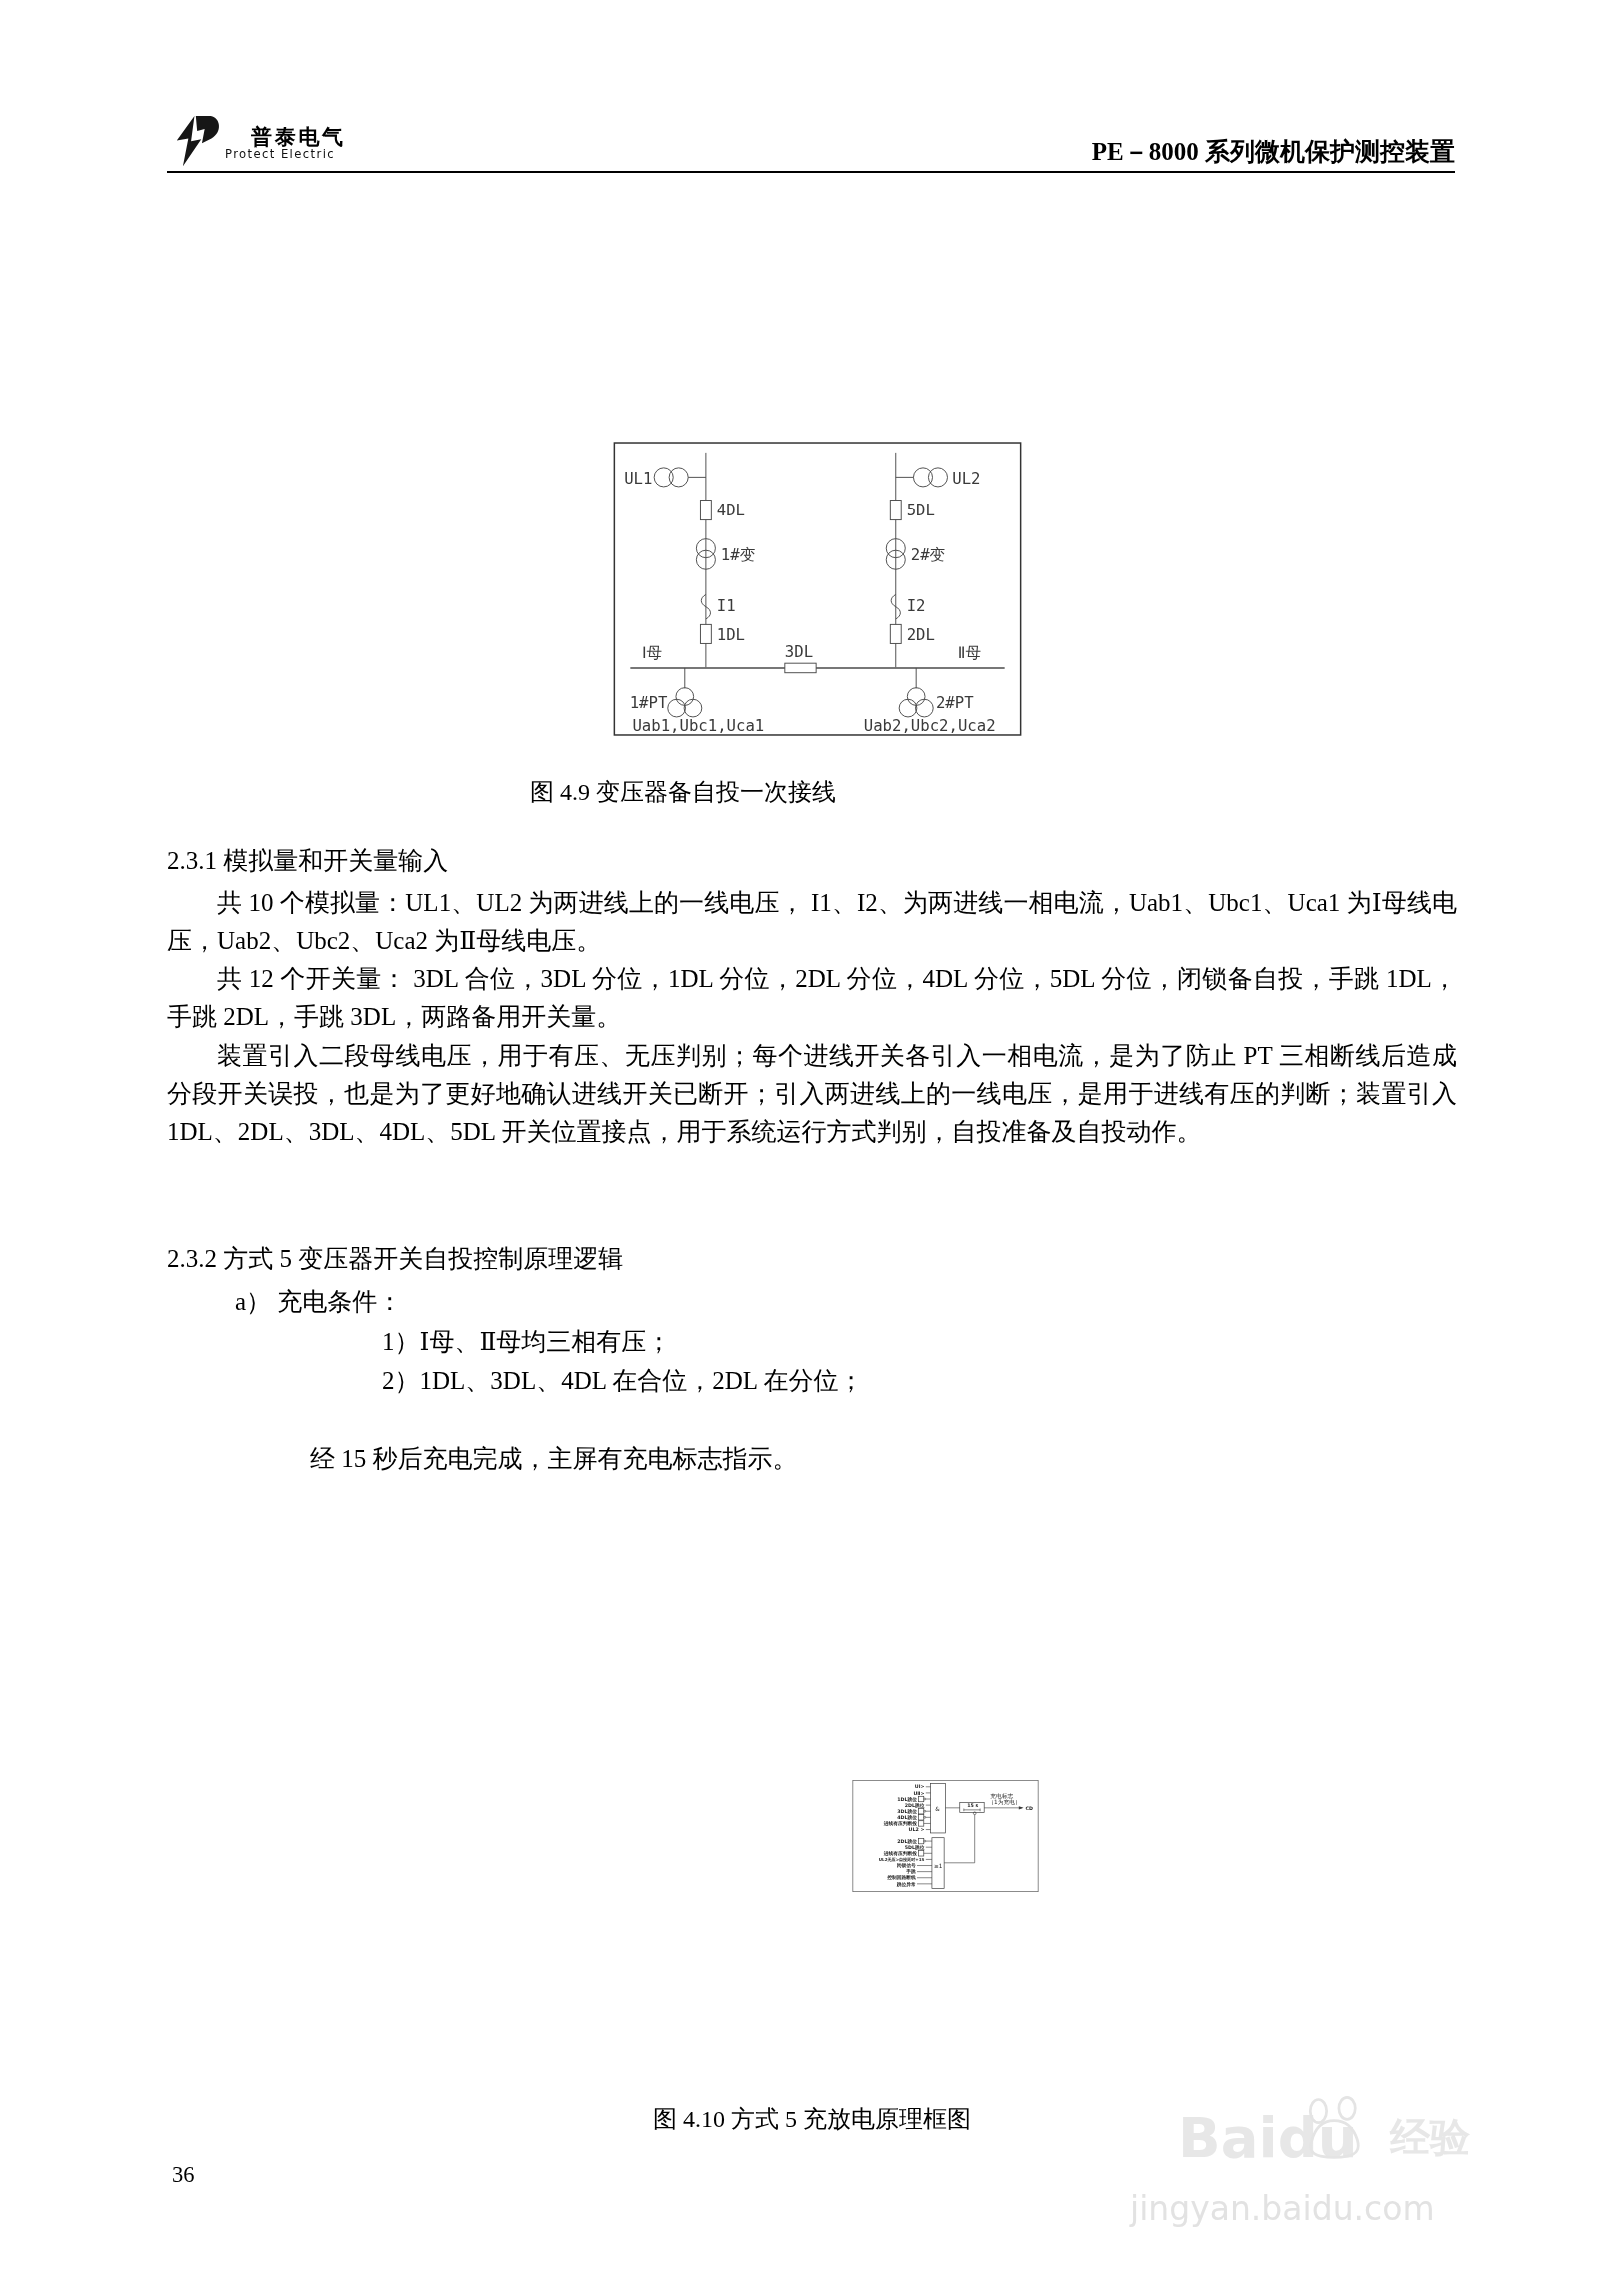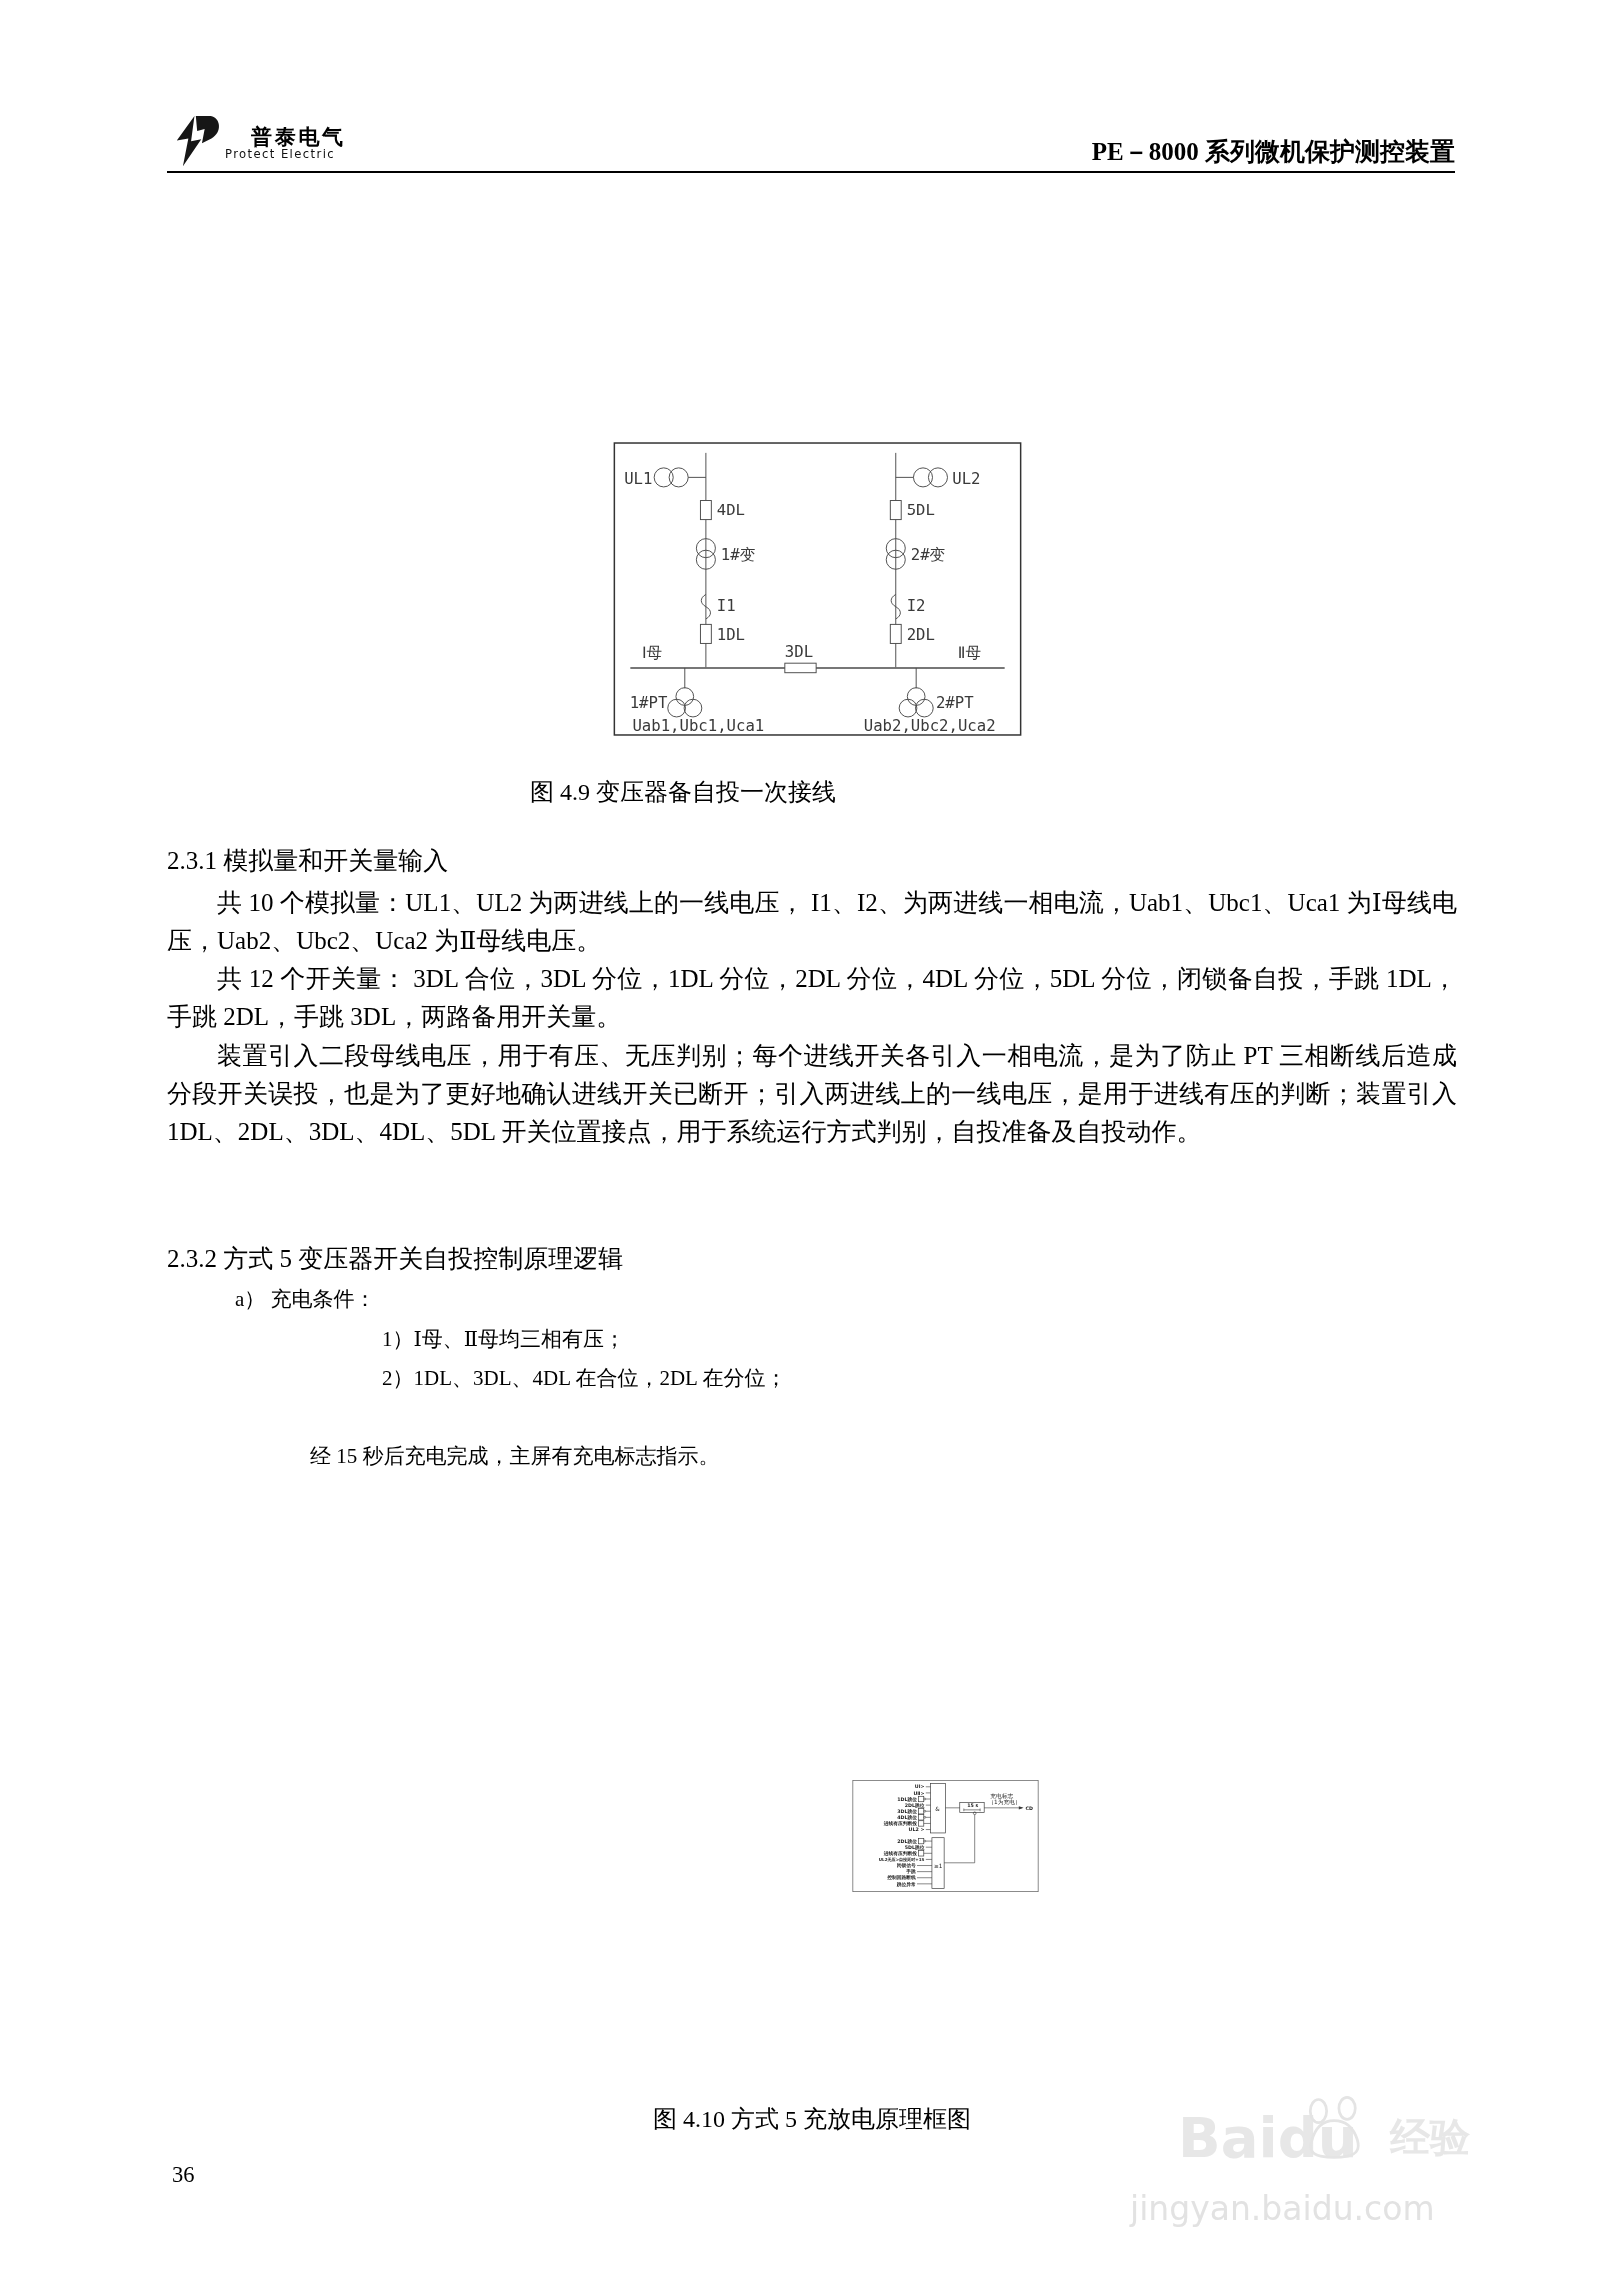--- a/index.html
+++ b/index.html
@@ -7,21 +7,21 @@
         font-family:"Liberation Serif","DejaVu Serif",serif;color:#000;}
   .abs{position:absolute;}
   
   .logo-cn{font-size:21px;font-weight:bold;letter-spacing:2.7px;font-family:"DejaVu Sans",sans-serif;}
   .logo-en{font-size:11.6px;letter-spacing:1.4px;font-family:"DejaVu Sans",sans-serif;color:#111;}
   .hdr-title{font-size:25px;font-weight:bold;}
   .rule{background:#000;height:2px;}
   
   .h2{font-size:25px;font-weight:normal;}
   .body-p{font-size:25px;line-height:38px;text-align:justify;text-indent:50px;width:1290px;}
-  .line{font-size:21px;white-space:nowrap;}
+  .line{font-size:25px;white-space:nowrap;}
   .fig-caption{font-size:24px;white-space:nowrap;}
   .pageno{font-size:22.5px;}
   
   .dline{stroke:#4a4a4a;stroke-width:1.4;fill:none;}
   .dbus{stroke:#4a4a4a;stroke-width:2.4;fill:none;}
   .dbox{stroke:#4a4a4a;stroke-width:1.4;fill:#ffffff;}
   .dlbl{font-family:"DejaVu Sans Mono","Liberation Mono",monospace;font-size:23px;fill:#3a3a3a;}
   
   .tline{stroke:#3a3a3a;stroke-width:0.9;fill:none;}
   .tbox{stroke:#3a3a3a;stroke-width:1;fill:#ffffff;}

